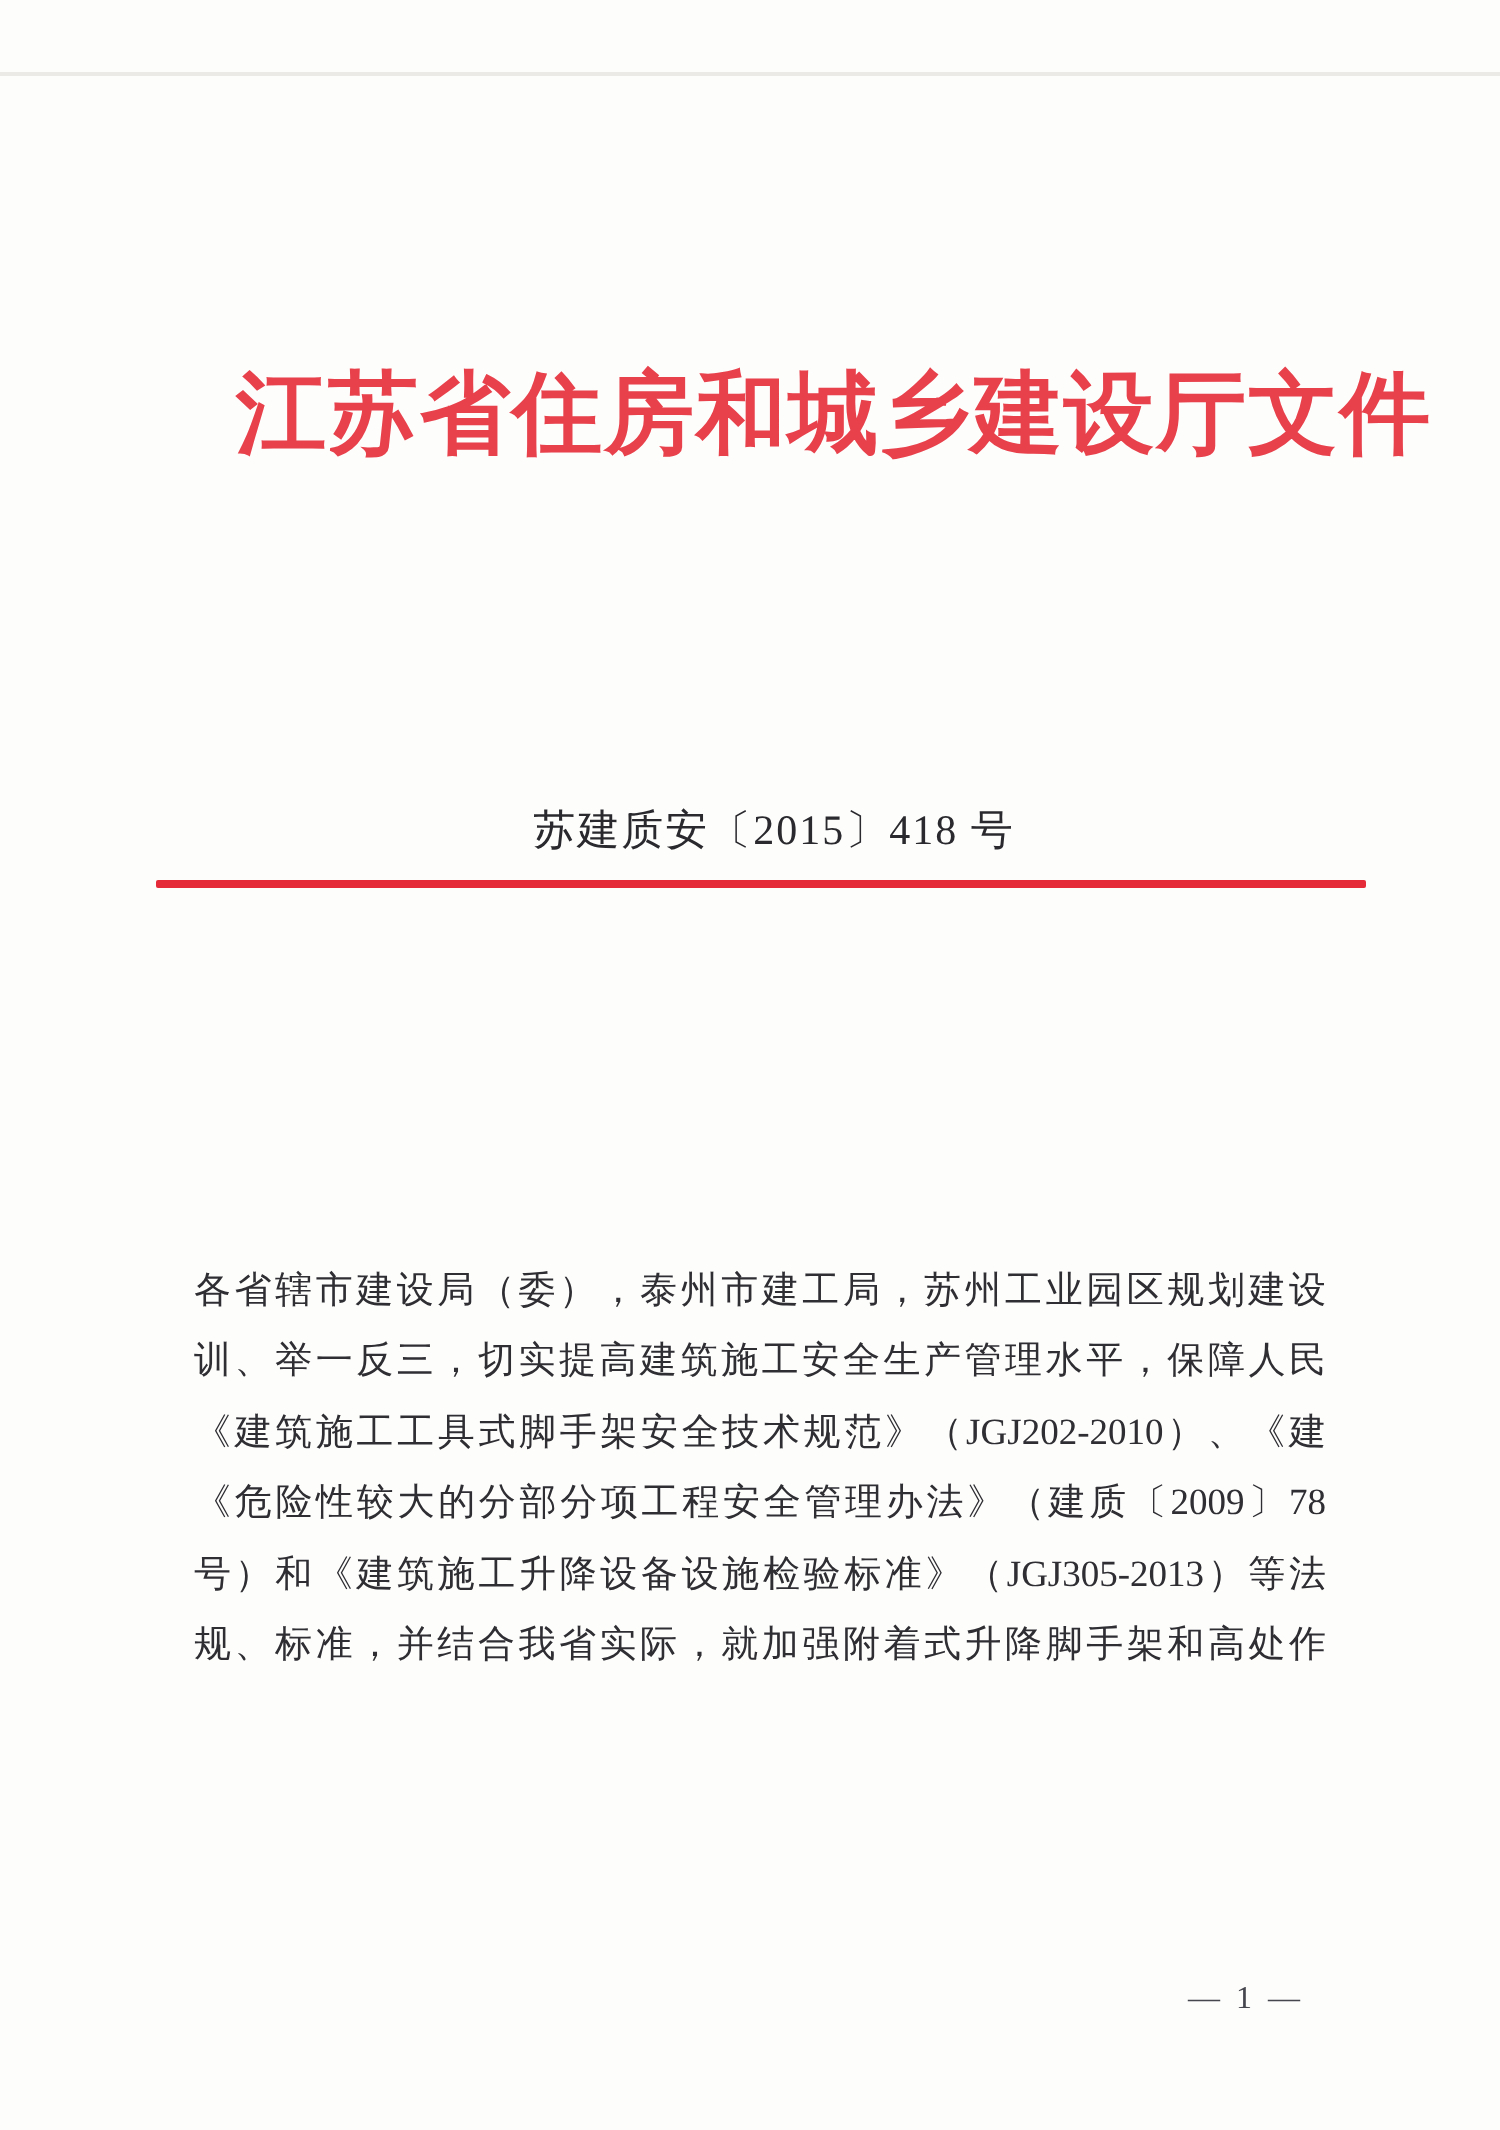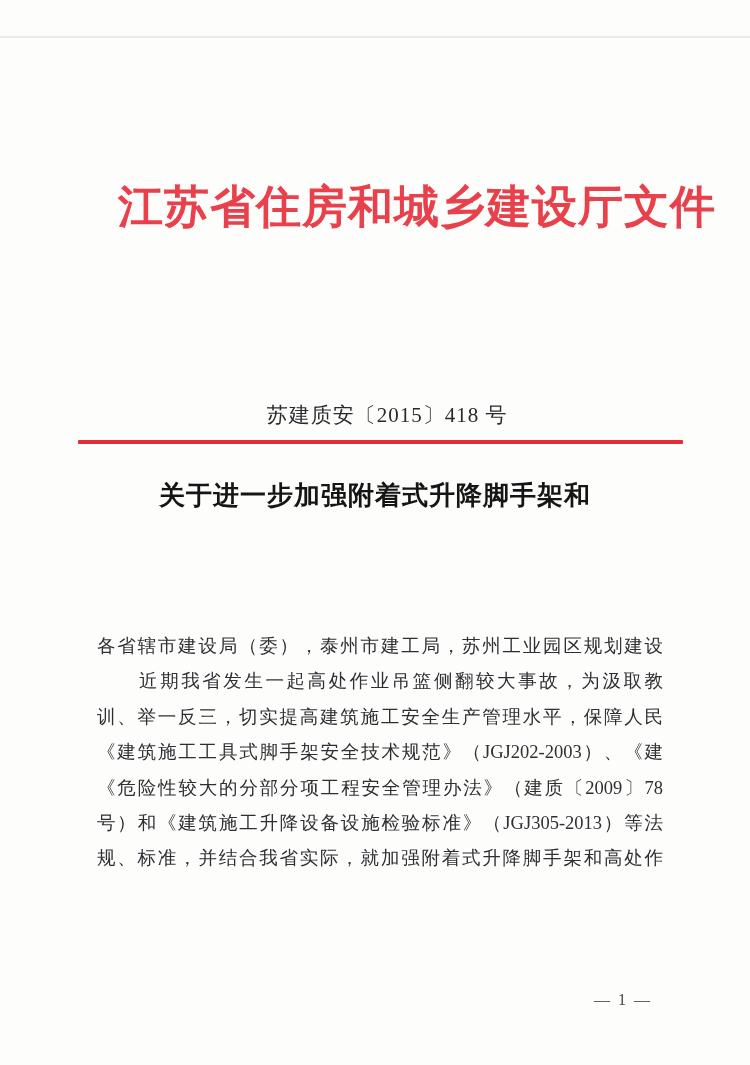--- a/index.html
+++ b/index.html
@@ -103,28 +103,26 @@
 
   <div class="scan-artifact-line"></div>
 
   <div class="banner-title">江苏省住房和城乡建设厅文件</div>
 
   <div class="doc-number">苏建质安〔2015〕418 号</div>
 
   <div class="red-rule"></div>
 
   <div class="doc-title">
-    <div>关于进一步加强附着式升降脚手架和</div>
   </div>
 
   <div class="body-text">
     <div class="body-line">各省辖市建设局（委），泰州市建工局，苏州工业园区规划建设</div>
-    <div class="body-line">　　近期我省发生一起高处作业吊篮侧翻较大事故，为汲取教</div>
     <div class="body-line">训、举一反三，切实提高建筑施工安全生产管理水平，保障人民</div>
-    <div class="body-line">《建筑施工工具式脚手架安全技术规范》（JGJ202-2003）、《建</div>
+    <div class="body-line">《建筑施工工具式脚手架安全技术规范》（JGJ202-2010）、《建</div>
     <div class="body-line">《危险性较大的分部分项工程安全管理办法》（建质〔2009〕78</div>
     <div class="body-line">号）和《建筑施工升降设备设施检验标准》（JGJ305-2013）等法</div>
     <div class="body-line">规、标准，并结合我省实际，就加强附着式升降脚手架和高处作</div>
   </div>
 
   <div class="page-number">— 1 —</div>
 
 </div>
 
 </body></html>

